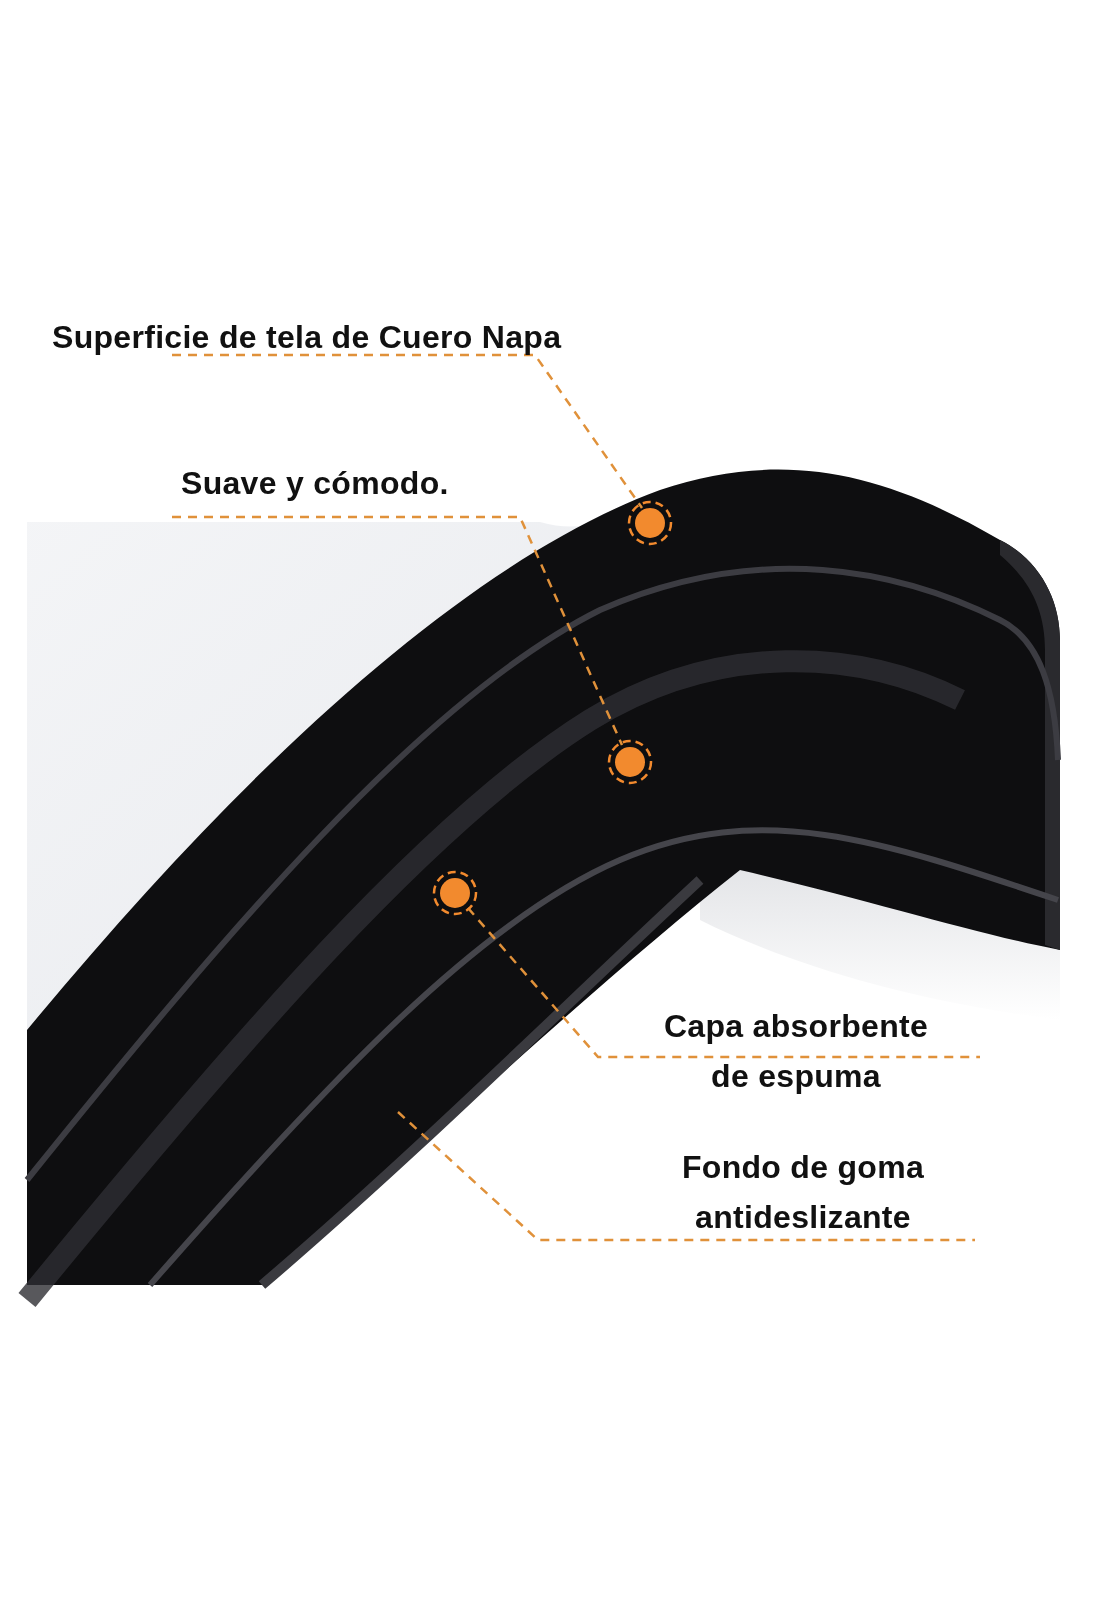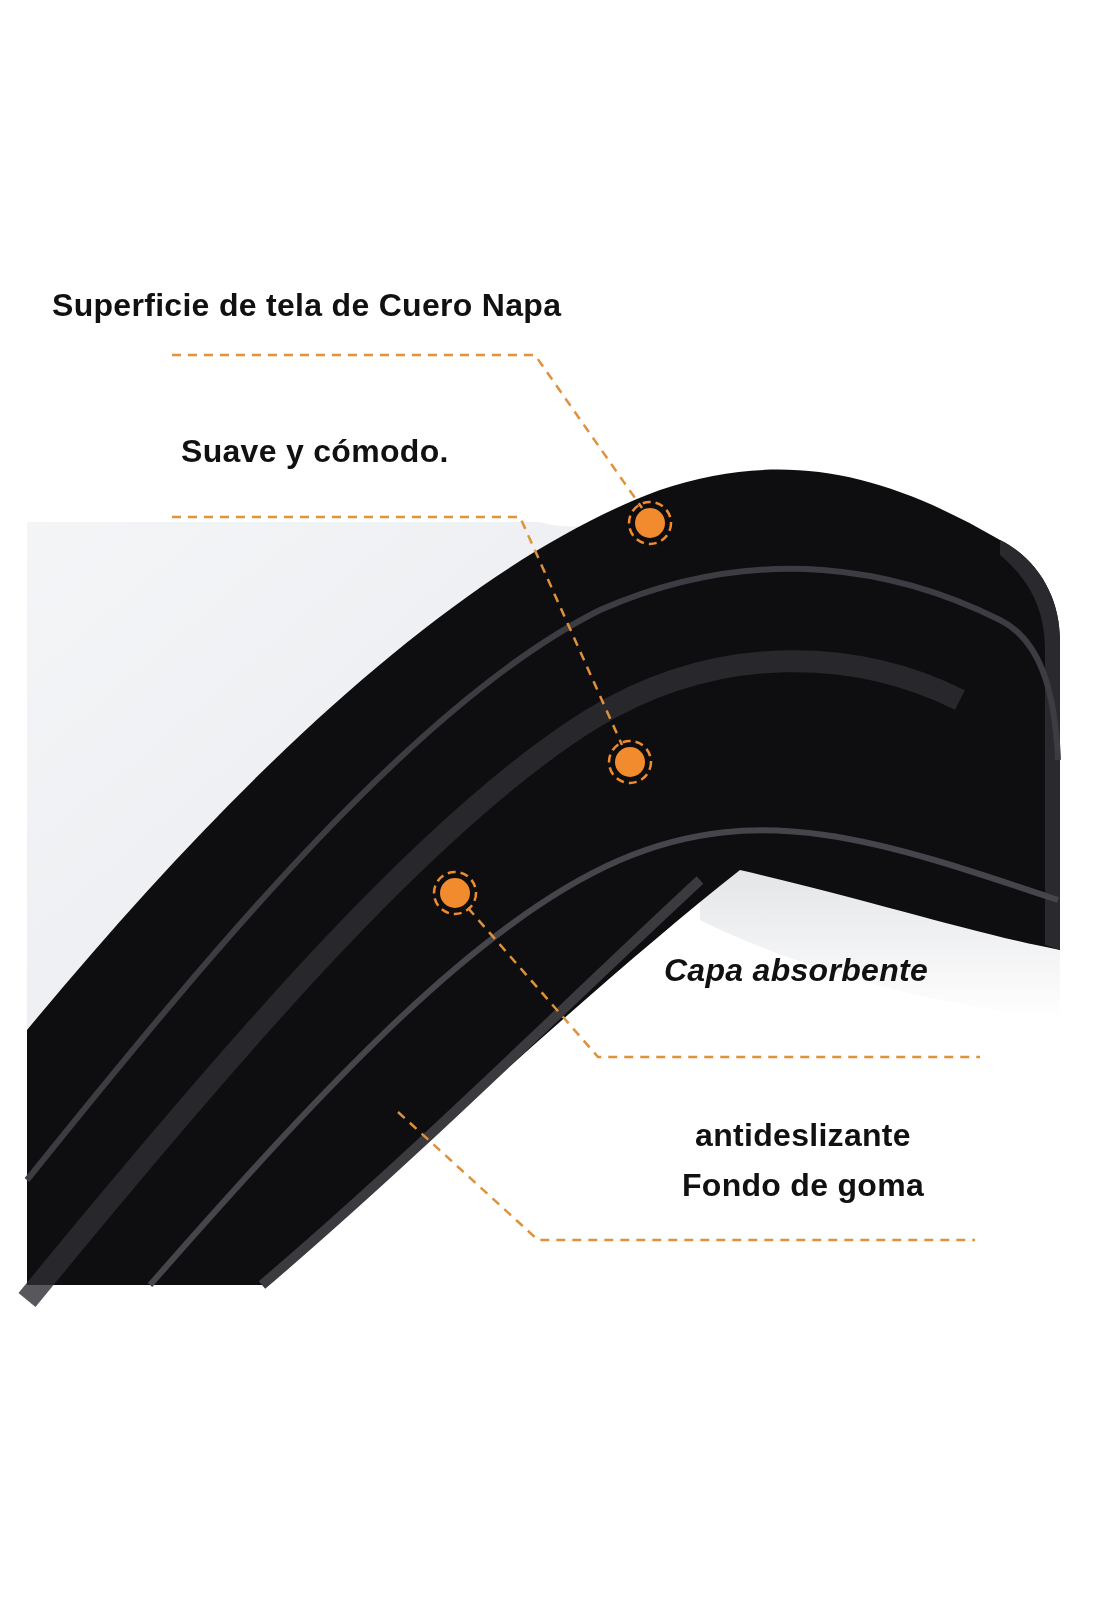--- a/index.html
+++ b/index.html
@@ -1,17 +1,17 @@
 <!DOCTYPE html>
 <html><head>
   <meta charset="utf-8">
   <style>
     html, body { margin:0; padding:0; background:#ffffff; }
     body { width:1104px; height:1600px; position:relative; overflow:hidden; font-family:"Liberation Sans", sans-serif; }
-    .label { position:absolute; font-weight:bold; color:#111111; font-size:32px; line-height:50px; letter-spacing:0.3px; }
+    .label { position:absolute; font-weight:bold; color:#111111; font-size:32px; line-height:50px; letter-spacing:0.3px;margin-top:32px; }
     .label.center { text-align:center; }
     svg.art { position:absolute; left:0; top:0; }
   </style>
 </head>
 <body>
 
 <svg class="art" width="1104" height="1600" viewBox="0 0 1104 1600">
   <defs>
     <linearGradient id="whiteTop" x1="0" y1="0" x2="1" y2="1">
       <stop offset="0" stop-color="#f4f5f7"></stop>
@@ -53,20 +53,21 @@
   </g>
   <g>
     <circle cx="455" cy="893" r="21" fill="none" stroke="#f28a2e" stroke-width="2.5" stroke-dasharray="8,5"></circle>
     <circle cx="455" cy="893" r="15" fill="#f28a2e"></circle>
   </g>
 </svg>
 
 <div class="label" style="left:52px; top:280px;">Superficie de tela de Cuero Napa</div>
 <div class="label" style="left:181px; top:426px;text-align:right;">Suave y cómodo.</div>
 
-<div class="label center" style="left:620px; top:945px; width:352px;font-style:italic;">
+<div class="label center" style="left:620px; top:969px; width:352px;">
   <div>Capa absorbente</div>
+  <div>de espuma</div>
 </div>
 
 <div class="label center" style="left:630px; top:1110px; width:346px;">
+  <div>Fondo de goma</div>
   <div>antideslizante</div>
-  <div>Fondo de goma</div>
 </div>
 
 </body></html>

